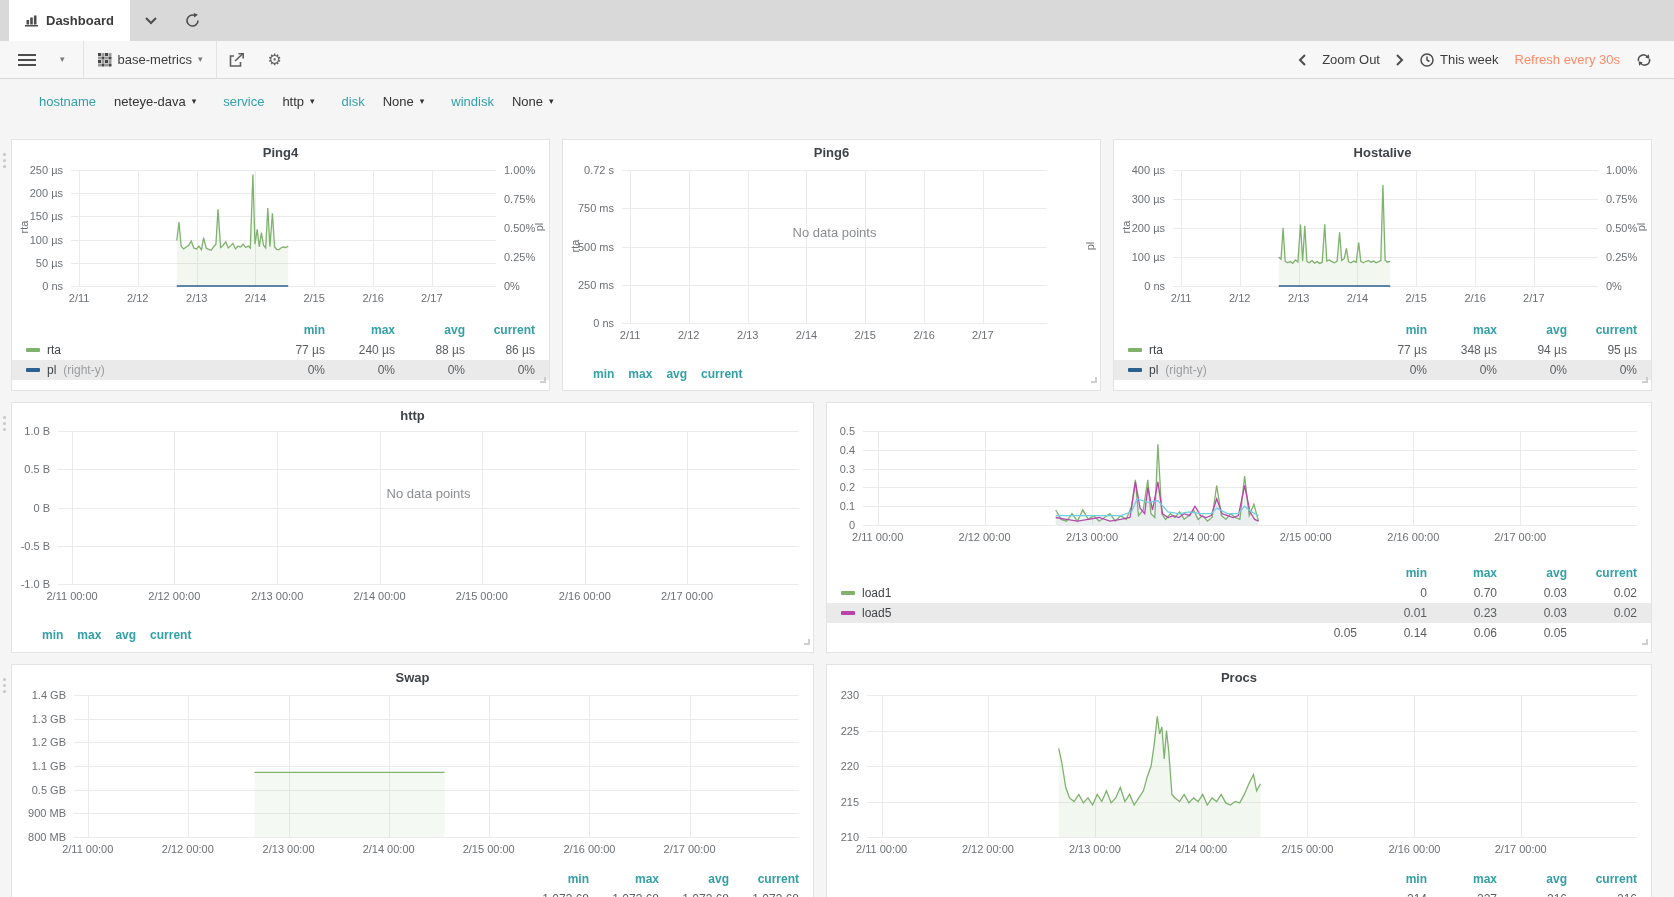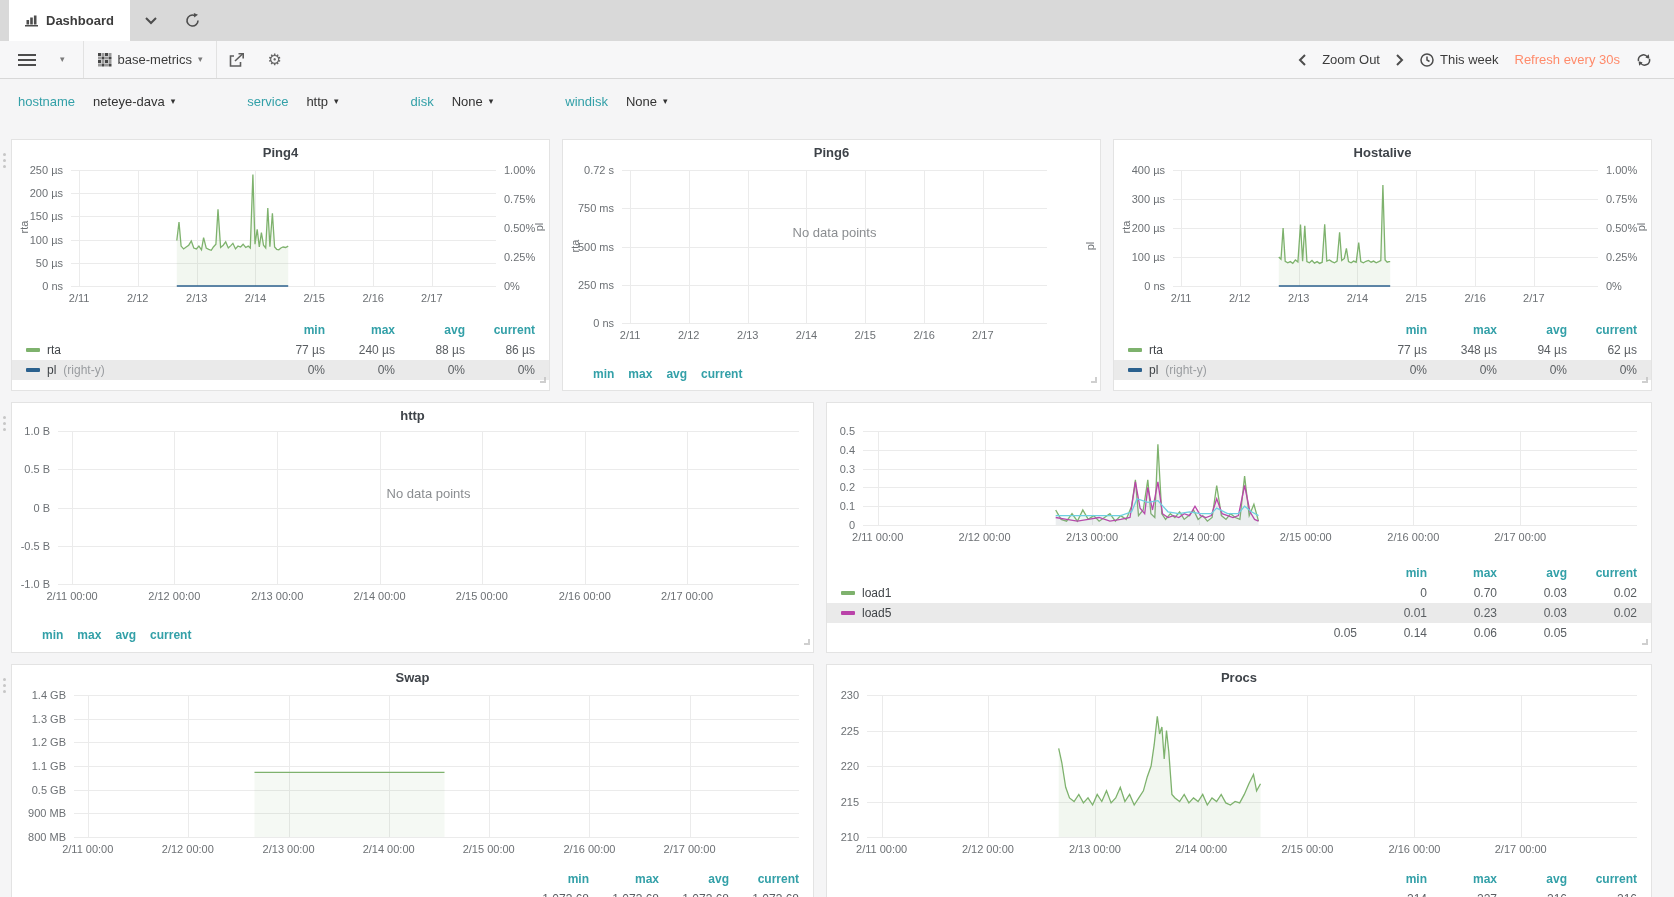--- a/index.html
+++ b/index.html
@@ -15,21 +15,21 @@
   .toolbar{height:38px;background:#f7f7f8;border-bottom:1px solid #d8d8d8;
            display:flex;align-items:center;}
   .tseg{display:flex;align-items:center;height:100%;padding:0 10px;gap:8px;}
   .tsep{width:1px;height:100%;background:#e2e2e2;}
   .tbtn{display:flex;align-items:center;gap:6px;padding:0 8px;height:100%;cursor:pointer;
         font-size:13px;color:#3c3c3c;}
   .toolbar-right{margin-left:auto;display:flex;align-items:center;height:100%;padding-right:14px;}
   .orange{color:#ff8b6b;}
   .caret{font-size:9px;color:#7a7a7a;line-height:1;}
   
-  .vars{height:44px;display:flex;align-items:center;padding-left:18px;gap:72px;background:#f5f5f6;}
+  .vars{height:44px;display:flex;align-items:center;padding-left:39px;gap:27px;background:#f5f5f6;}
   .var{display:flex;align-items:center;gap:18px;font-size:13px;}
   .vlabel{color:#33a0a8;cursor:pointer;}
   .vvalue{color:#333;display:flex;align-items:center;gap:6px;cursor:pointer;}
   
   .panel{position:absolute;background:#fff;border:1px solid #e3e3e3;}
   .ptitle{position:absolute;left:0;right:0;top:5px;text-align:center;font-size:13px;
           font-weight:700;color:#3e4349;cursor:pointer;}
   .ylab{position:absolute;font-size:11px;color:#6c7074;line-height:12px;}
   .xlab{position:absolute;font-size:11px;color:#6c7074;text-align:center;}
   .rot{position:absolute;font-size:11px;color:#6c7074;transform:rotate(-90deg);transform-origin:center;}
@@ -363,21 +363,21 @@
             <div class="lhead">current</div>
           </div>
           <div class="lrow">
             <div class="lname">
               <span class="lsw" style="background: rgb(126, 178, 109);"></span>
               <span>rta</span>
             </div>
             <div class="lval">77 µs</div>
             <div class="lval">348 µs</div>
             <div class="lval">94 µs</div>
-            <div class="lval">62 µs</div>
+            <div class="lval">95 µs</div>
           </div>
           <div class="lrow hl">
             <div class="lname">
               <span class="lsw" style="background: rgb(43, 97, 142);"></span>
               <span>pl</span>
               <span class="lsuffix">(right-y)</span>
             </div>
             <div class="lval">0%</div>
             <div class="lval">0%</div>
             <div class="lval">0%</div>

